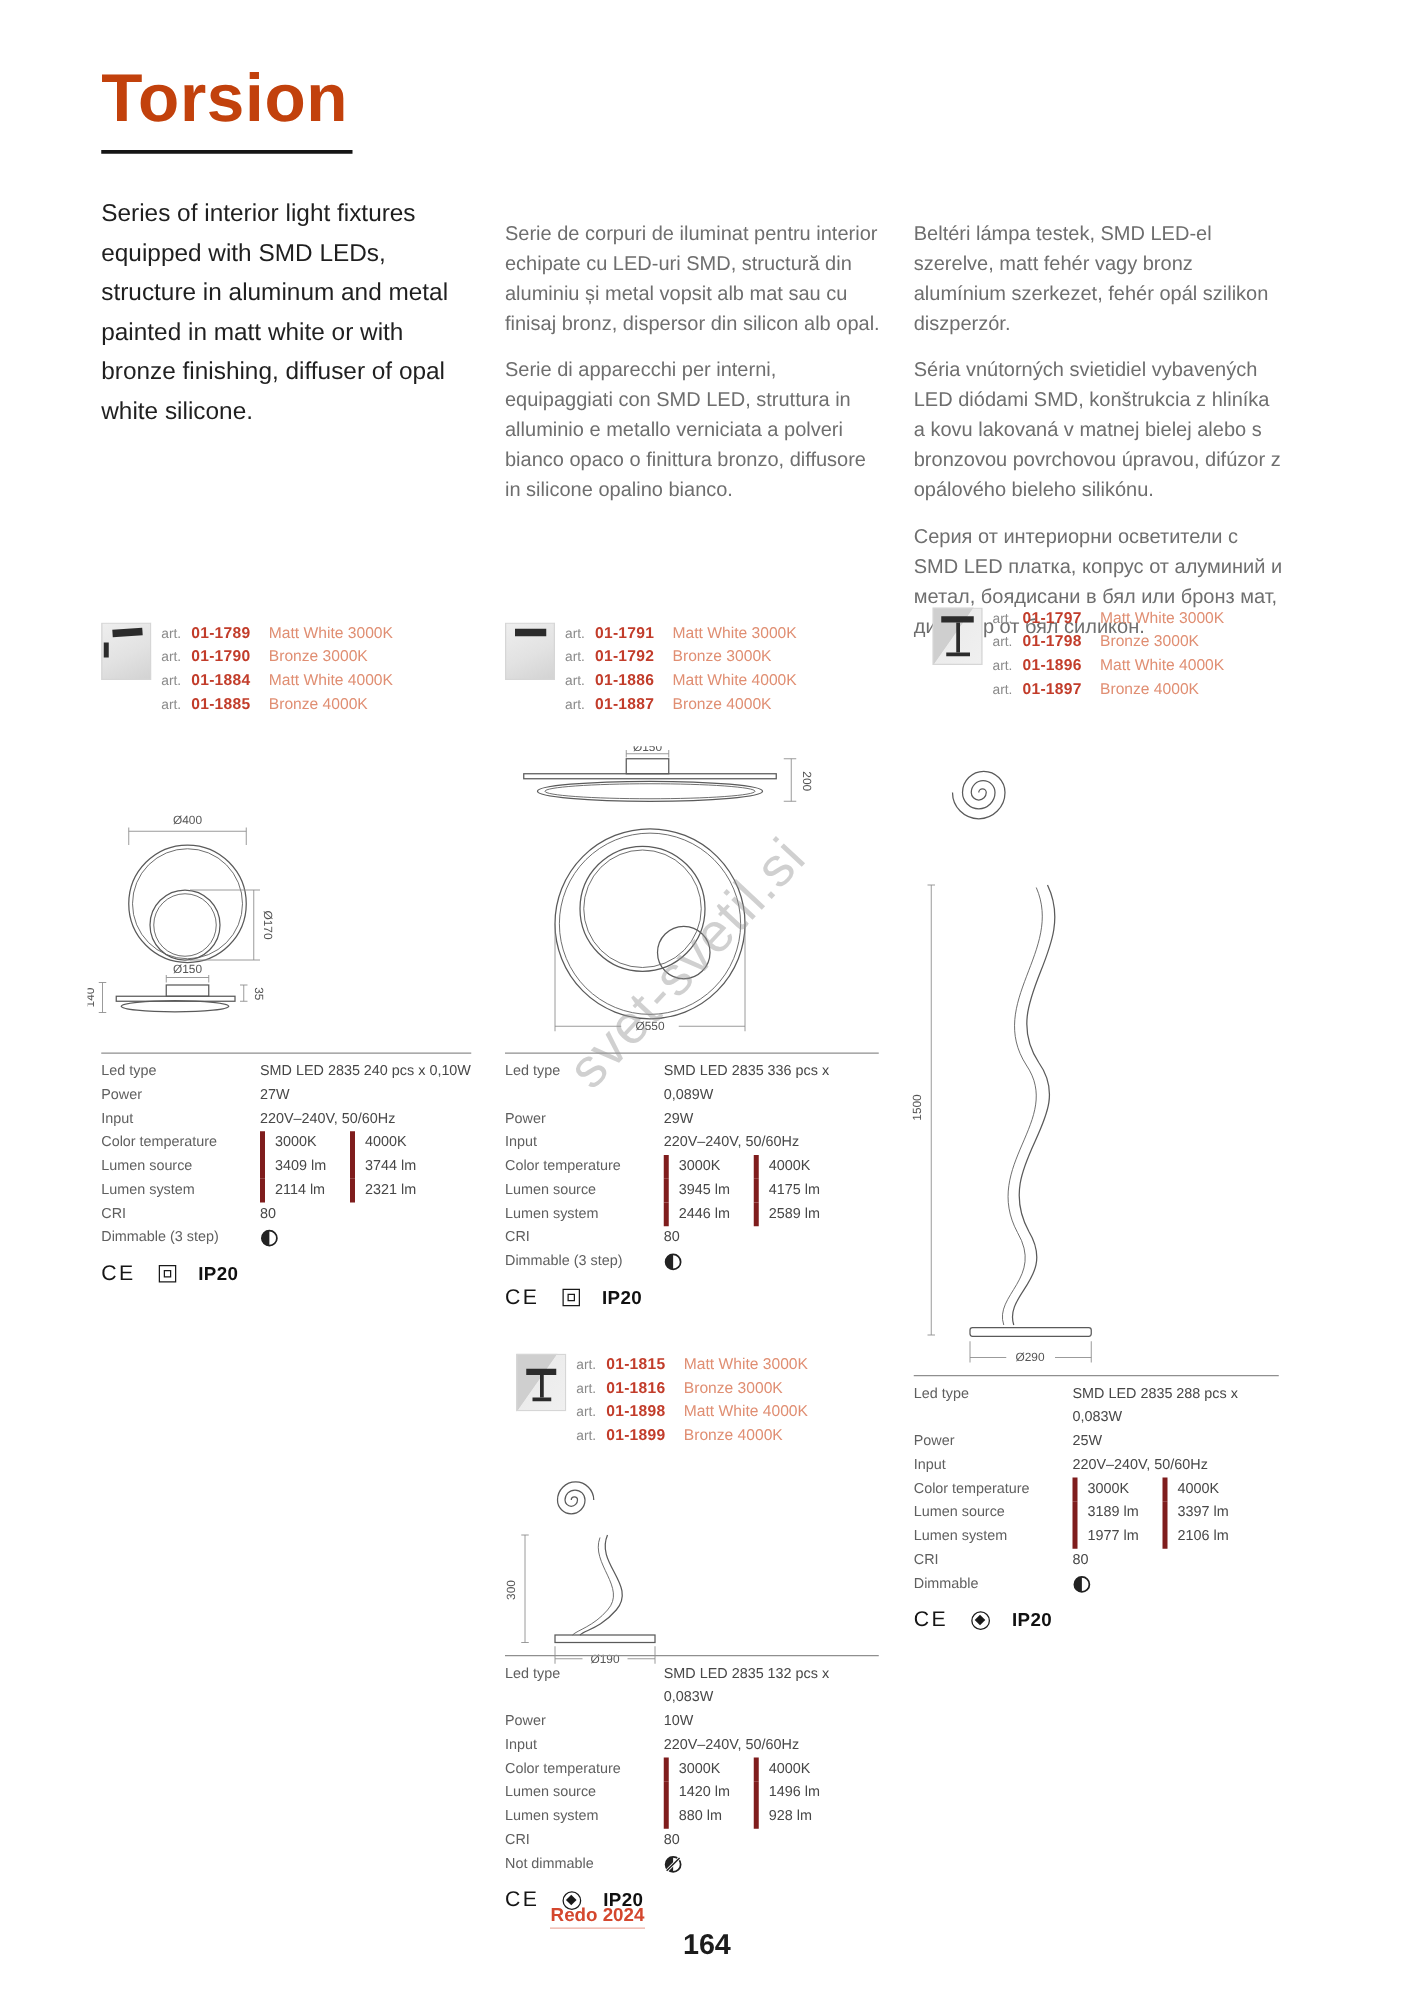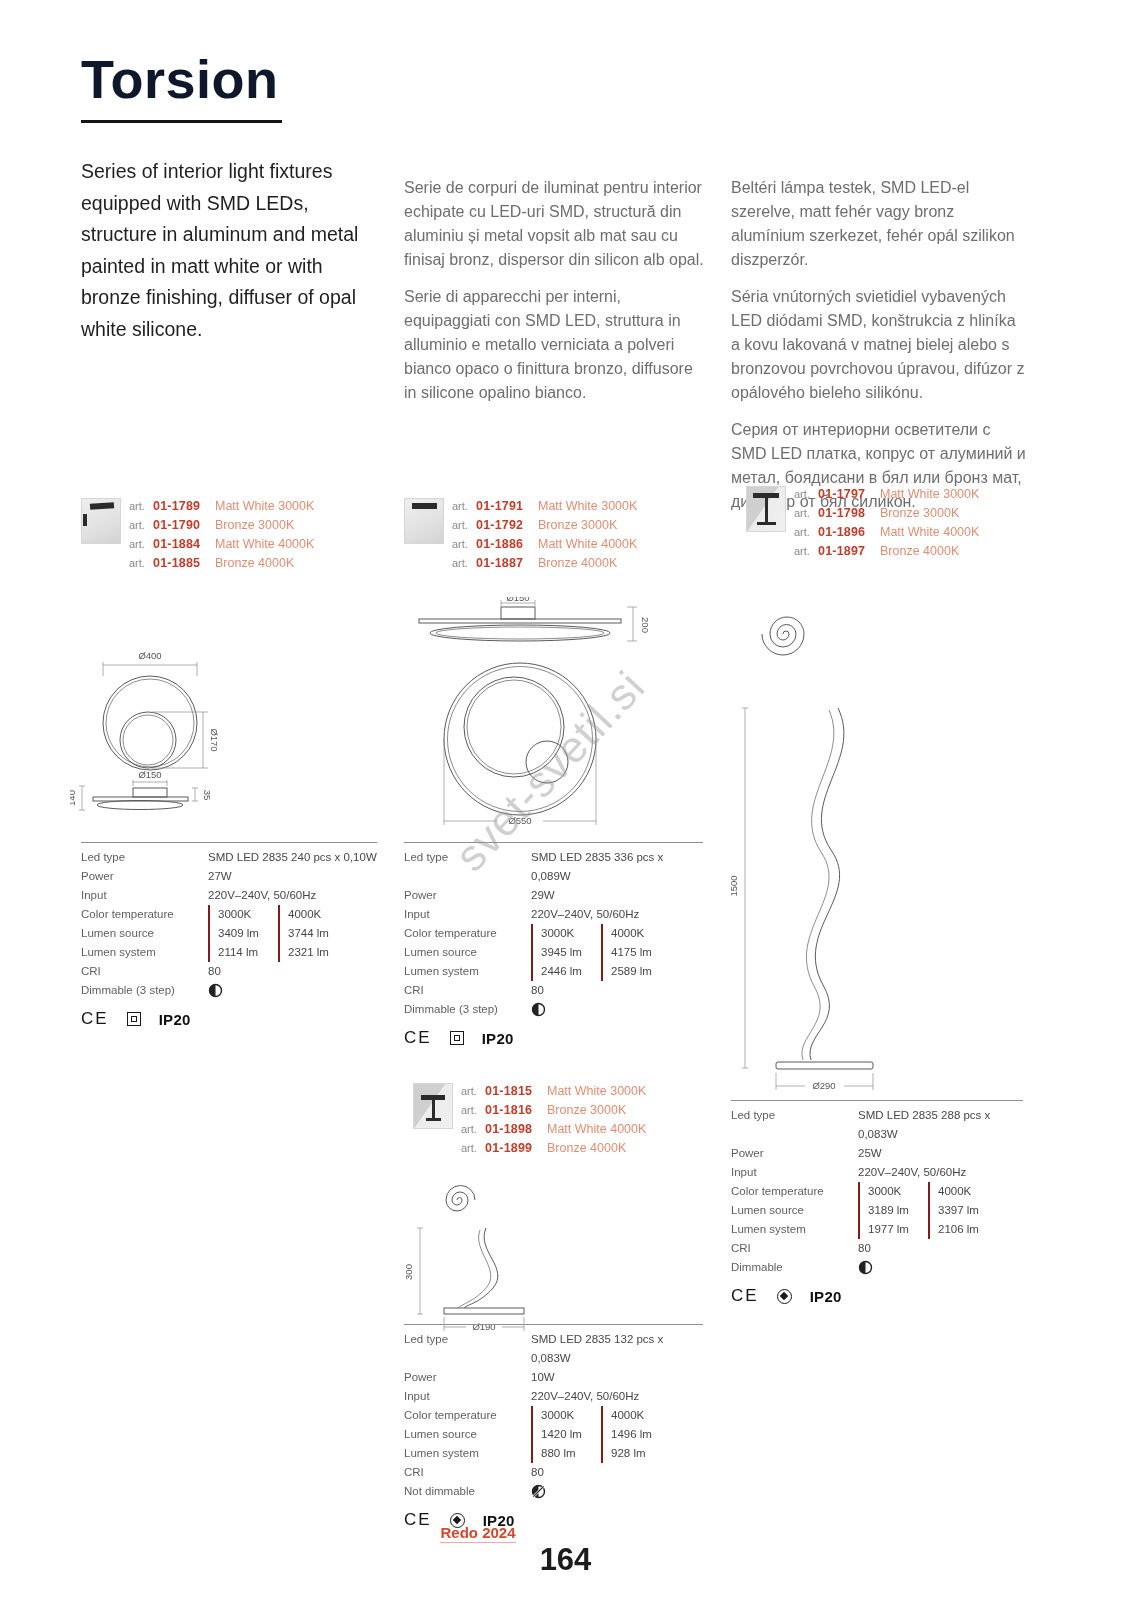--- a/index.html
+++ b/index.html
@@ -1,21 +1,21 @@
 <!DOCTYPE html>
 <html><head>
 <meta charset="utf-8">
 <style>
   html,body{margin:0;padding:0;background:#ffffff}
   .page{position:relative;width:1131px;height:1600px;background:#fff;overflow:hidden;
         font-family:"Liberation Sans",sans-serif;color:#222}
 
   
   .title{position:absolute;left:81px;top:48px;margin:0;font-size:54px;font-weight:600;
-         letter-spacing:.5px;color:#0f172a;border-bottom:3px solid #151515;padding:0 4px 10px 0}
+         letter-spacing:.5px;color:#c2410c;border-bottom:3px solid #151515;padding:0 4px 10px 0}
   .intro-en{position:absolute;left:81px;top:156px;width:300px;margin:0;
             font-size:19.5px;line-height:1.62;color:#1f1f1f}
   .lang-col{position:absolute;font-size:16px;line-height:1.5;color:#6e6e6e}
   .lang-col p{margin:0 0 13px 0}
   .col2{left:404px;top:176px;width:305px}
   .col3{left:731px;top:176px;width:295px}
 
   
   .watermark{position:absolute;left:378px;top:746px;width:344px;text-align:center;
              transform:rotate(-47deg);font-size:44px;letter-spacing:1px;
@@ -33,21 +33,21 @@
   .art-prefix{color:#8a8a8a;font-size:11px;width:24px;flex:none}
   .art-code{color:#c23c2a;font-weight:700;width:58px;flex:none;letter-spacing:.2px}
   .art-finish{color:#e08e72;padding-left:4px}
 
   
   .spec-table{position:absolute;border-top:1px solid #8f8f8f;padding-top:5px;
               font-size:11.5px;color:#555}
   .srow{display:flex;min-height:19px;line-height:19px;align-items:stretch}
   .slabel{width:127px;flex:none;color:#5f5f5f}
   .sval{color:#474747}
-  .scol{border-left:2px solid #7f1d1d;padding-left:8px;color:#474747}
+  .scol{border-left:4px solid #7f1d1d;padding-left:8px;color:#474747}
   .scol.a{width:60px;flex:none}
   .scol.b{flex:1}
   .dimrow .sval{display:flex;align-items:center}
   .cert-row{display:flex;align-items:center;gap:18px;margin-top:9px}
   .ce-mark{font-size:17px;letter-spacing:2px;color:#151515}
   .icon-sq{width:12px;height:12px;border:1.6px solid #1a1a1a;display:inline-flex;
            align-items:center;justify-content:center}
   .icon-sq i{width:4px;height:4px;border:1.6px solid #1a1a1a;display:block}
   .icon-dia{width:13px;height:13px;border:1.3px solid #1a1a1a;border-radius:50%;
             display:inline-flex;align-items:center;justify-content:center}
@@ -60,21 +60,21 @@
   .dline{stroke:#5a5a5a;stroke-width:1;fill:none}
   .dthin{stroke:#5a5a5a;stroke-width:.7;fill:none}
   .dim{stroke:#8d8d8d;stroke-width:.7;fill:none}
   .dtxt{fill:#555;font-size:9.5px;font-family:"Liberation Sans",sans-serif}
 
   
   .footer-brand{position:absolute;left:0;top:1524px;width:956px;text-align:center}
   .footer-brand span{color:#d4472e;font-weight:700;font-size:15px;
                      border-bottom:1px solid rgba(212,71,46,.45);padding-bottom:1px}
   .page-number{position:absolute;left:0;top:1542px;width:1131px;text-align:center;
-               font-size:31px;font-weight:700;color:#1c1c1c}
+               font-size:23px;font-weight:700;color:#1c1c1c}
 </style>
 </head>
 <body>
 
 <div class="page">
 
   <div class="watermark">svet-svetil.si</div>
 
   <h1 class="title">Torsion</h1>
   <p class="intro-en">Series of interior light fixtures equipped with SMD LEDs, structure in aluminum and metal painted in matt white or with bronze finishing, diffuser of opal white silicone.</p>

